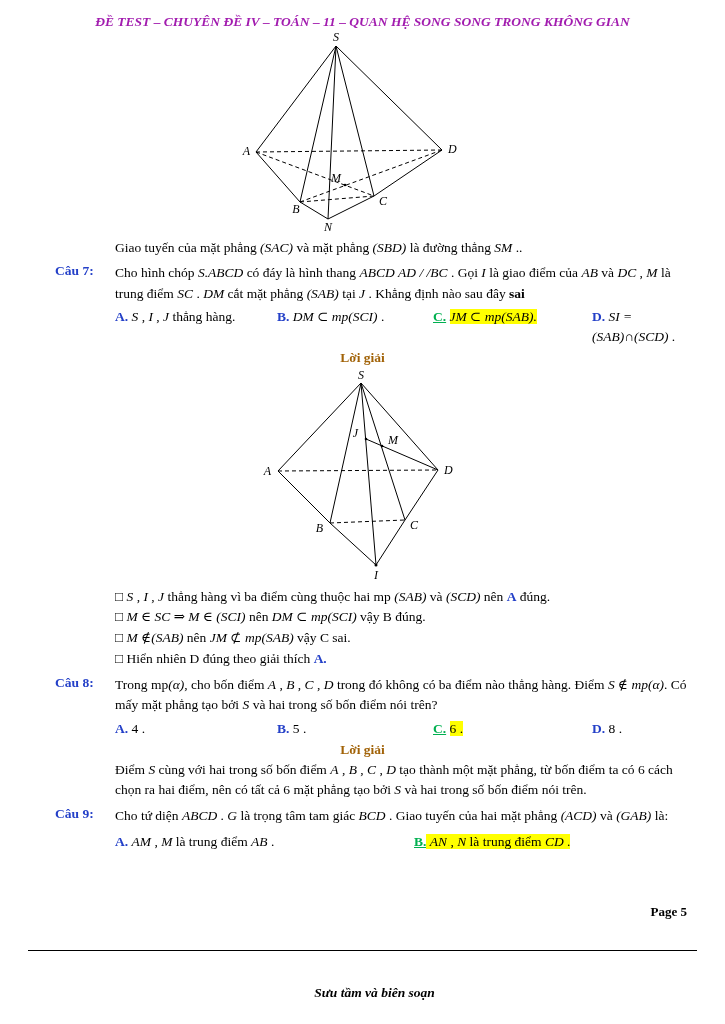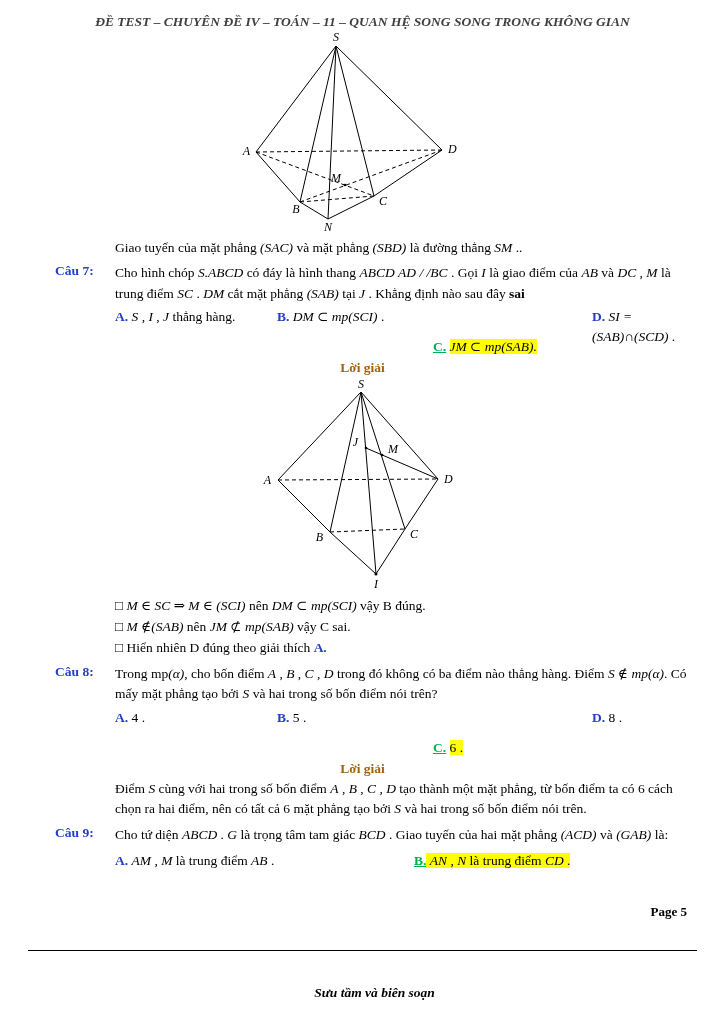--- a/index.html
+++ b/index.html
@@ -3,37 +3,37 @@
 <meta charset="utf-8">
 <style>
   html,body{margin:0;padding:0;background:#e8e8e8;}
   .page{
     position:relative;width:725px;height:1024px;margin:0 auto;background:#ffffff;
     font-family:"Liberation Serif","DejaVu Serif",serif;font-size:13.5px;color:#000;
     overflow:hidden;
   }
   .header{
     margin:14px 20px 0 20px;text-align:center;
-    color:#404040;font-weight:bold;font-style:italic;font-size:13.5px;
+    color:#a21caf;font-weight:bold;font-style:italic;font-size:13.5px;
   }
   .fig{display:block;margin:2px auto 0 auto;}
   .fig line{stroke:#000;stroke-width:1;}
   .fig line.dash{stroke-dasharray:4 3;}
   .fig text{font:italic 12px "Liberation Serif","DejaVu Serif",serif;fill:#000;}
   .fig circle{fill:#000;}
   .para{line-height:1.5;}
   .indent{margin:6px 35px 0 115px;}
   .qblock{display:flex;margin-top:5px;}
   .qlabel{width:60px;margin-left:55px;color:#2440C8;font-weight:bold;flex:none;}
   .qbody{flex:1;margin-right:35px;}
   .opts{display:flex;margin-top:3px;line-height:1.5;gap:19px;}
   .opt{flex:none;}
   .optA4{width:143px;}
   .optB4{width:137px;}
-  .optC4{width:140px;margin-top:30px;}
+  .optC4{width:140px;}
   .optD4{flex:1;}
   .optA2{width:280px;}
   .optB2{flex:1;}
   .letter{font-weight:bold;color:#2440C8;}
   .letter.gr{color:#00B050;text-decoration:underline;}
   .solution-title{text-align:center;font-weight:bold;color:#a16207;line-height:1.5;margin-top:1px;}
   .bullets{margin:4px 35px 0 115px;}
   .bullet{line-height:1.55;}
   
   .i{font-style:italic;}
@@ -114,20 +114,21 @@
     <text x="95" y="66" text-anchor="end">J</text>
     <text x="125" y="73" text-anchor="start">M</text>
     <text x="8" y="104" text-anchor="end">A</text>
     <text x="181" y="103" text-anchor="start">D</text>
     <text x="60" y="161" text-anchor="end">B</text>
     <text x="147" y="158" text-anchor="start">C</text>
     <text x="113" y="208" text-anchor="middle">I</text>
   </svg>
 
   <div class="bullets">
+    <div class="bullet para"><span>□ </span><span class="i">S</span><span> , </span><span class="i">I</span><span> , </span><span class="i">J</span><span> thẳng hàng vì ba điểm cùng thuộc hai mp </span><span class="i">(SAB)</span><span> và </span><span class="i">(SCD)</span><span> nên </span><span class="b bl">A</span><span> đúng.</span></div>
     <div class="bullet para"><span>□ </span><span class="i">M ∈ SC ⇒ M ∈ (SCI)</span><span> nên </span><span class="i">DM ⊂ mp(SCI)</span><span> vậy B đúng.</span></div>
     <div class="bullet para"><span>□ </span><span class="i">M ∉(SAB)</span><span> nên </span><span class="i">JM ⊄ mp(SAB)</span><span> vậy C sai.</span></div>
     <div class="bullet para"><span>□ Hiển nhiên D đúng theo giải thích </span><span class="b bl">A.</span></div>
   </div>
 
   <div class="qblock">
     <div class="qlabel">Câu 8:</div>
     <div class="qbody">
       <div class="para"><span>Trong mp</span><span class="i">(α)</span><span>, cho bốn điểm </span><span class="i">A</span><span> , </span><span class="i">B</span><span> , </span><span class="i">C</span><span> , </span><span class="i">D</span><span> trong đó không có ba điểm nào thẳng hàng. Điểm </span><span class="i">S ∉ mp(α)</span><span>. Có mấy mặt phẳng tạo bởi </span><span class="i">S</span><span> và hai trong số bốn điểm nói trên?</span></div>
       <div class="opts">

